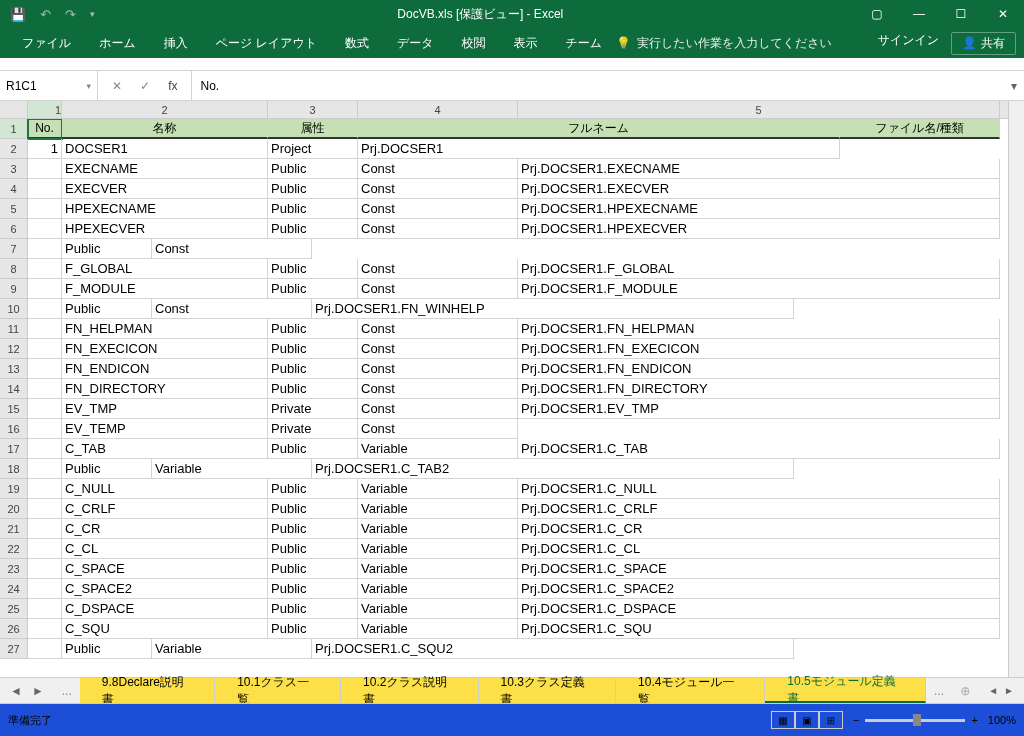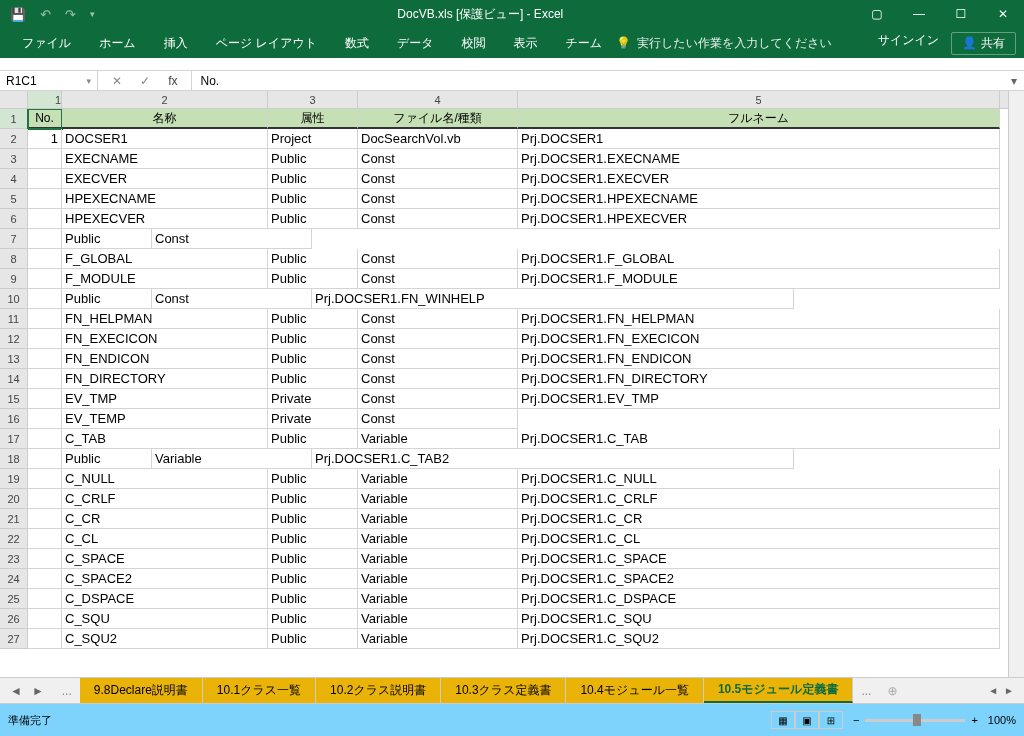--- a/index.html
+++ b/index.html
@@ -8,21 +8,21 @@
 .titlebar .qat{display:flex;align-items:center;gap:14px;padding:0 10px}
 .titlebar .title{flex:1;text-align:center}
 .titlebar .wincontrols{display:flex;gap:0}
 .titlebar .wincontrols div{width:42px;height:28px;display:flex;align-items:center;justify-content:center}
 .ribbon{background:#0e6b3c;height:30px;display:flex;align-items:center;color:#fff;font-size:12px;padding:0 8px;gap:0}
 .ribbon .tab{padding:0 14px;height:100%;display:flex;align-items:center;cursor:pointer}
 .ribbon .right{margin-left:auto;display:flex;gap:12px}
 .ribbon .tellme{display:flex;align-items:center;gap:6px;opacity:.9}
 .share-btn{border:1px solid rgba(255,255,255,.35);padding:2px 10px;border-radius:2px;display:flex;align-items:center;gap:4px}
 .spacer{height:12px;background:#fff}
-.formula-row{height:21px;display:flex;align-items:center;border-top:1px solid #d4d4d4;border-bottom:1px solid #d4d4d4;font-size:12px}
+.formula-row{height:31px;display:flex;align-items:center;border-top:1px solid #d4d4d4;border-bottom:1px solid #d4d4d4;font-size:12px}
 .namebox{width:98px;border-right:1px solid #d4d4d4;padding:0 6px;height:100%;display:flex;align-items:center;justify-content:space-between}
 .fx-icons{display:flex;align-items:center;gap:18px;padding:0 14px;color:#888;border-right:1px solid #d4d4d4;height:100%}
 .fx-bar{flex:1;padding:0 8px;height:100%;display:flex;align-items:center}
 .fx-expand{width:20px;text-align:center;color:#666}
 .grid-area{flex:1;display:flex;overflow:hidden;position:relative}
 .grid-main{flex:1;overflow:hidden;display:flex;flex-direction:column}
 .colhdrs{height:18px;display:flex;background:#e6e6e6;border-bottom:1px solid #ccc;font-size:11px;color:#444}
 .colhdr{border-right:1px solid #ccc;display:flex;align-items:center;justify-content:center}
 .colhdr.sel{background:#d3e5d3}
 .rows{flex:1;overflow:hidden}
@@ -30,26 +30,26 @@
 .rowhdr{width:28px;background:#e6e6e6;border-right:1px solid #ccc;border-bottom:1px solid #ccc;display:flex;align-items:center;justify-content:center;font-size:11px;color:#444;font-family:"Yu Gothic UI",sans-serif}
 .rowhdr.sel{background:#d3e5d3}
 .cell{border-right:1px solid #d4d4d4;border-bottom:1px solid #d4d4d4;padding:0 3px;overflow:hidden;white-space:nowrap;display:flex;align-items:center}
 .hdr-row .cell{background:#c5e0b4;text-align:center;justify-content:center;border-bottom:2px solid #333;font-family:"Meiryo",sans-serif;font-size:12px}
 .c1{width:34px;text-align:right;justify-content:flex-end}
 .c2{width:206px}.c3{width:90px}.c4{width:160px}.c5{width:482px}
 .selcell{outline:2px solid #217346;outline-offset:-1px}
 .vscroll{width:16px;background:#f0f0f0;border-left:1px solid #ccc}
 .tabs-row{height:26px;display:flex;align-items:center;border-top:1px solid #ccc;font-size:12px;background:#f0f0f0}
 .tab-nav{padding:0 10px;color:#666;display:flex;gap:10px}
-.sheet-tab{padding:0 14px;height:100%;display:flex;align-items:center;border-right:1px solid #ccc;background:#eab308;cursor:pointer}
-.sheet-tab.active{color:#0e6b3c;border-bottom:2px solid #0e6b3c;font-weight:bold}
+.sheet-tab{padding:0 22px;height:100%;display:flex;align-items:center;border-right:1px solid #ccc;background:#fde047;cursor:pointer}
+.sheet-tab.active{color:#0e6b3c;border-bottom:2px solid #0e6b3c;font-weight:normal}
 .tab-more{padding:0 8px;color:#888}
 .hscroll{flex:1;display:flex;align-items:center;justify-content:flex-end;gap:6px;padding:0 10px}
 .hscroll .arr{color:#666;font-size:10px}
-.status-row{height:22px;background:#7dd3fc;border-top:1px solid #ccc;display:flex;align-items:center;font-size:11px;padding:16px 8px}
+.status-row{height:22px;background:#1d4ed8;border-top:1px solid #ccc;display:flex;align-items:center;font-size:11px;padding:16px 8px}
 .status-right{margin-left:auto;display:flex;align-items:center;gap:10px}
 .view-btns{display:flex;gap:0}
 .view-btns div{width:24px;height:18px;border:1px solid #ccc;display:flex;align-items:center;justify-content:center;font-size:10px}
 .zoom{display:flex;align-items:center;gap:6px}
 .zoom-track{width:100px;height:3px;background:#ccc;position:relative}
 .zoom-thumb{width:8px;height:12px;background:#888;position:absolute;left:48px;top:-5px}
 .icon{font-size:13px}
 </style>
 </head>
 <body>
@@ -122,29 +122,28 @@
         <div class="colhdr c3">3</div>
         <div class="colhdr c4">4</div>
         <div class="colhdr c5">5</div>
       </div>
     <div class="rows" id="rows">
         <div class="row hdr-row">
           <div class="rowhdr sel">1</div>
           <div class="cell c1 selcell">No.</div>
           <div class="cell c2">名称</div>
           <div class="cell c3">属性</div>
+          <div class="cell c5">フルネーム</div>
           <div class="cell c4">ファイル名/種類</div>
-          <div class="cell c5">フルネーム</div>
         </div>
         <div class="row">
           <div class="rowhdr">2</div>
           <div class="cell c1">1</div>
           <div class="cell c2">DOCSER1</div>
           <div class="cell c3">Project</div>
-          <div class="cell c4">DocSearchVol.vb</div>
           <div class="cell c5">Prj.DOCSER1</div>
         </div>
         <div class="row">
           <div class="rowhdr">3</div>
           <div class="cell c1"></div>
           <div class="cell c2">EXECNAME</div>
           <div class="cell c3">Public</div>
           <div class="cell c4">Const</div>
           <div class="cell c5">Prj.DOCSER1.EXECNAME</div>
         </div>
@@ -323,21 +322,20 @@
           <div class="rowhdr">26</div>
           <div class="cell c1"></div>
           <div class="cell c2">C_SQU</div>
           <div class="cell c3">Public</div>
           <div class="cell c4">Variable</div>
           <div class="cell c5">Prj.DOCSER1.C_SQU</div>
         </div>
         <div class="row">
           <div class="rowhdr">27</div>
           <div class="cell c1"></div>
-          <div class="cell c2">C_SQU2</div>
           <div class="cell c3">Public</div>
           <div class="cell c4">Variable</div>
           <div class="cell c5">Prj.DOCSER1.C_SQU2</div>
         </div>
       </div>
   </div>
   <div class="vscroll"></div>
 </div>
 
 <div class="tabs-row">

